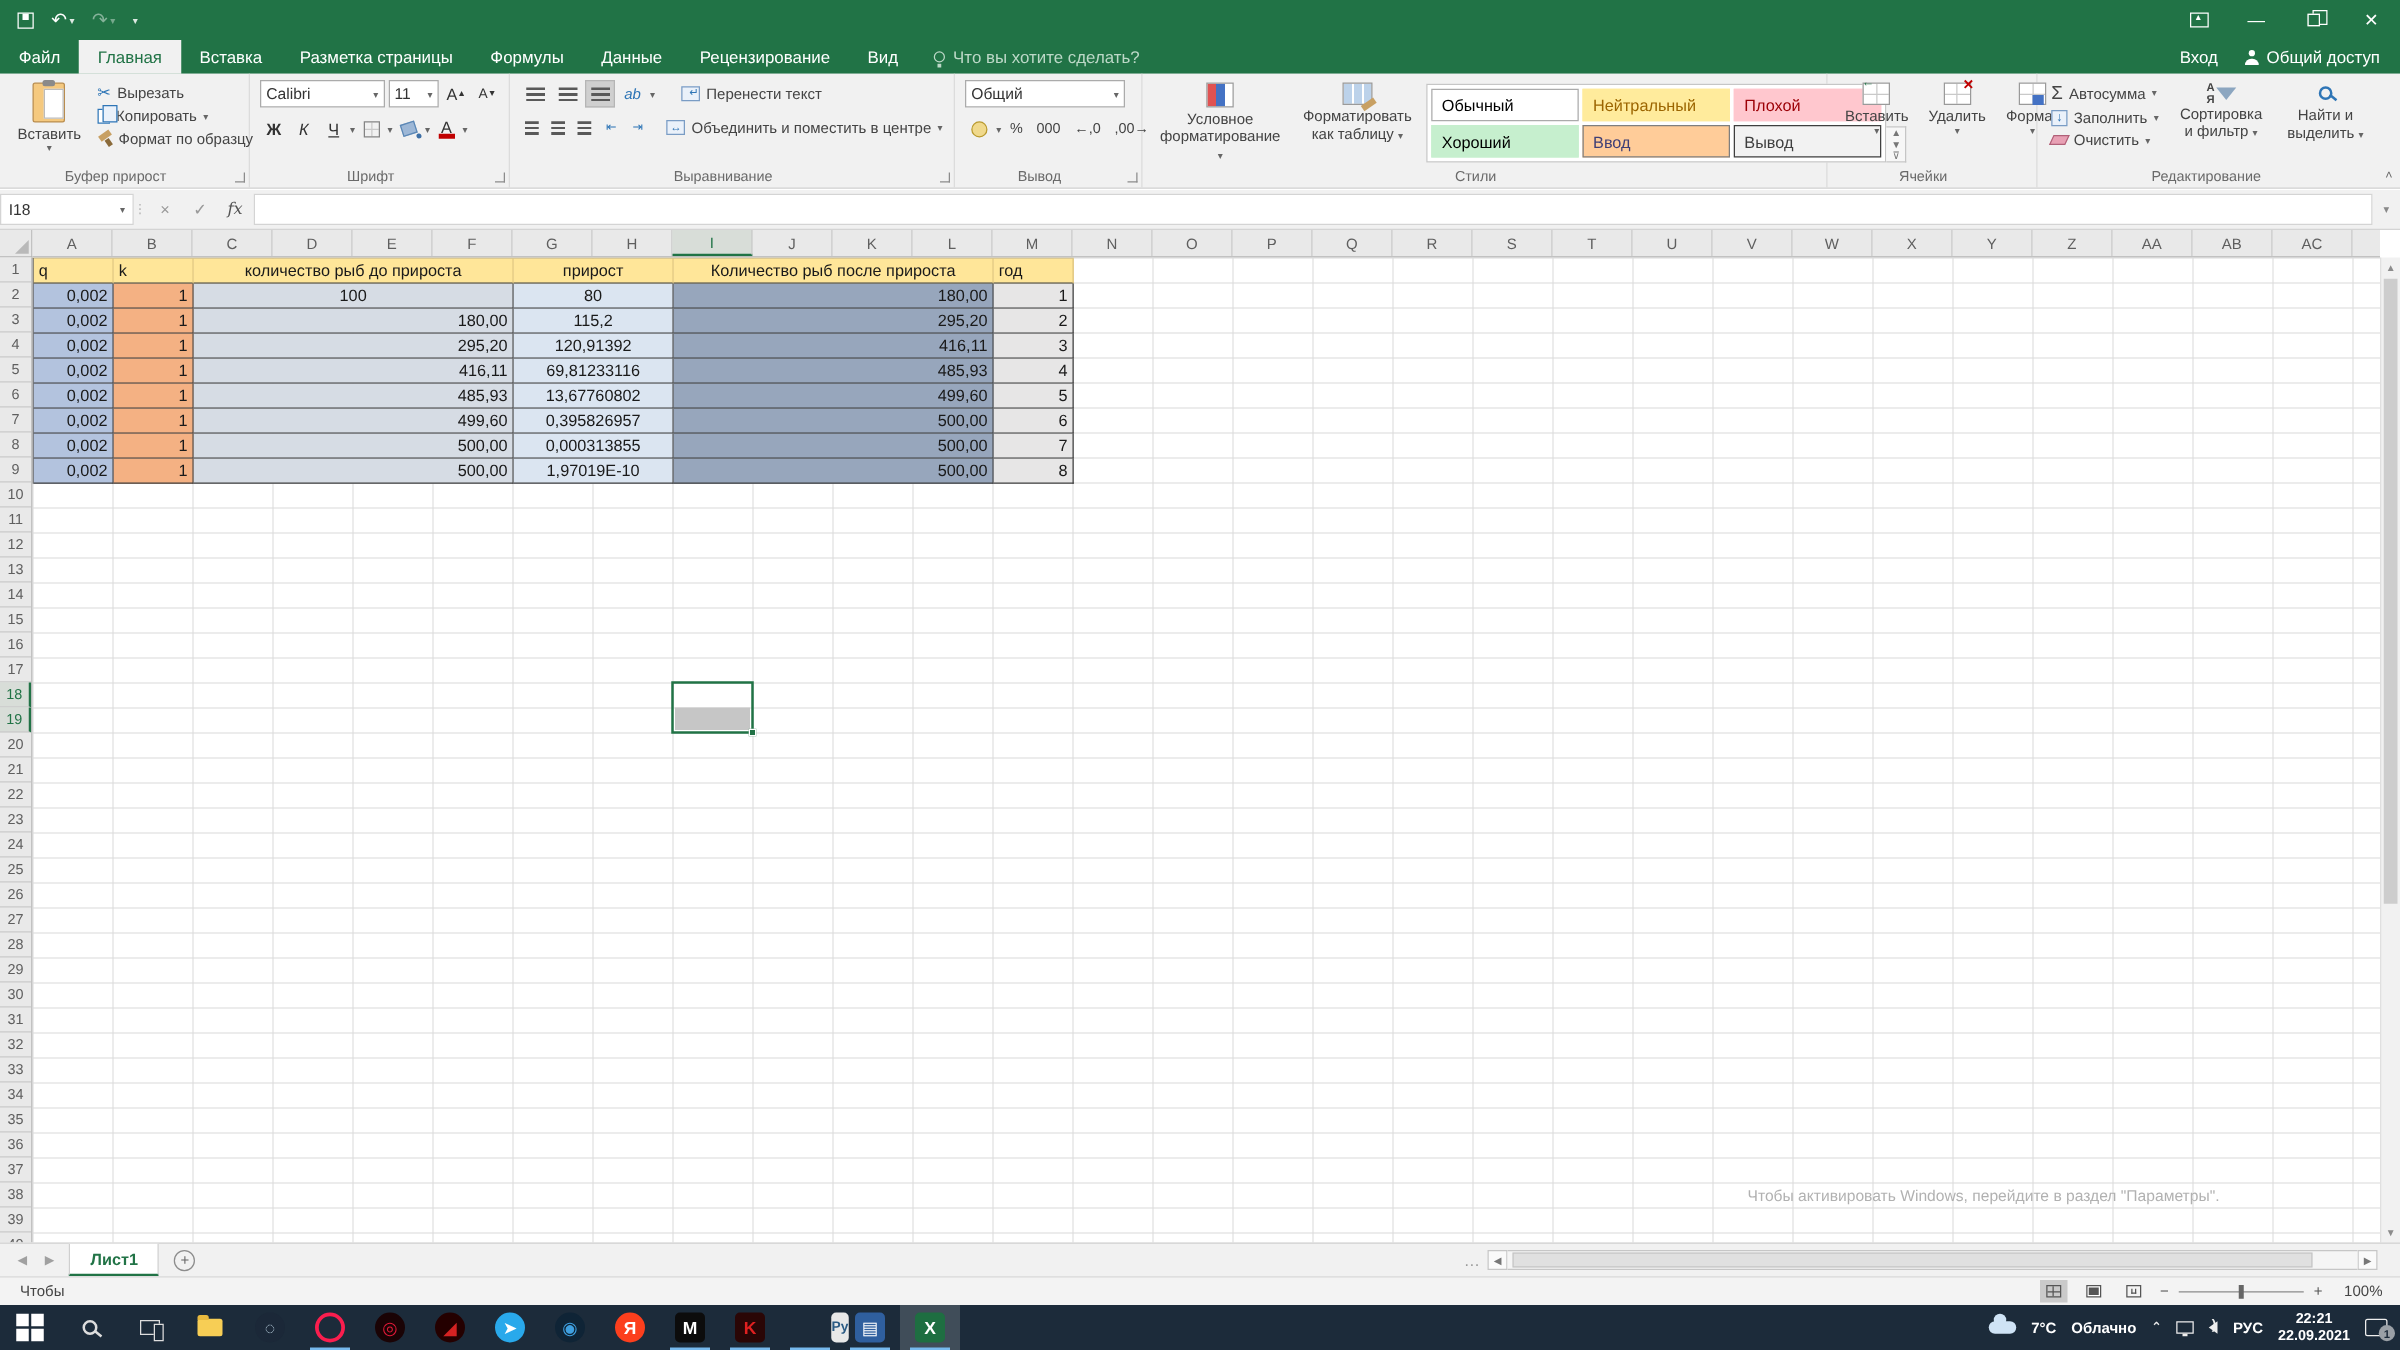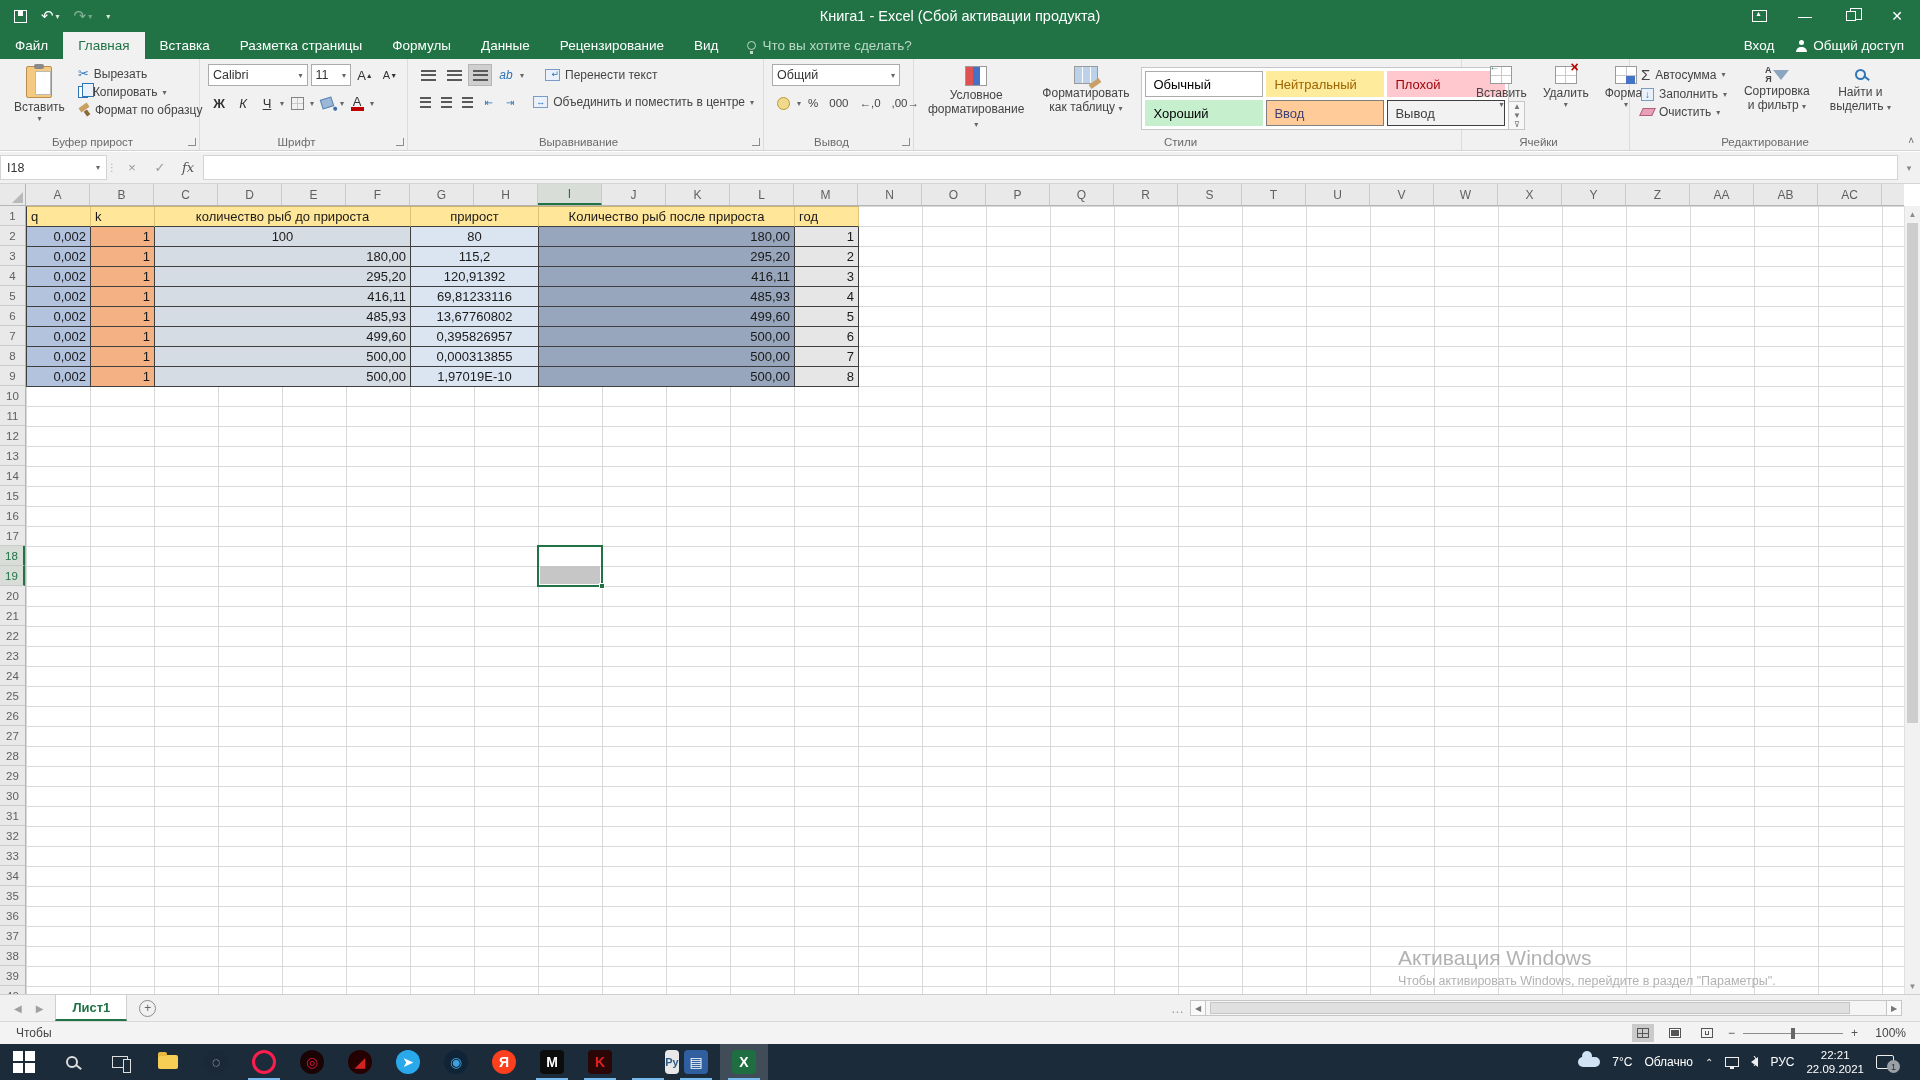--- a/index.html
+++ b/index.html
@@ -194,21 +194,21 @@
   .ic.square { border-radius:4px; }
   .win-ic { display:grid; grid-template-columns:10px 10px; grid-template-rows:10px 10px; gap:2px; }
   .win-ic i { background:#fff; }
   .tb-mag { width:12px; height:12px; border:2px solid #ddd; border-radius:50%; position:relative; }
   .tb-mag::after { content:""; position:absolute; width:7px; height:2px; background:#ddd; right:-6px; bottom:-2px; transform:rotate(40deg); }
   .tv-ic { width:16px; height:12px; border:1px solid #ddd; position:relative; background:transparent; }
   .tv-ic::after { content:""; position:absolute; right:-4px; top:2px; width:6px; height:12px; background:#1c2b3a; border:1px solid #ddd; }
   .folder-ic { width:20px; height:14px; background:#f7ce55; border-radius:2px; position:relative; }
   .folder-ic::before { content:""; position:absolute; top:-3px; left:0; width:9px; height:4px; background:#e8b93e; border-radius:2px 2px 0 0; }
   .ring { border:3px solid #fa1e4e; background:transparent !important; }
-  .tb-tray { margin-left:auto; display:flex; align-items:center; gap:12px; color:#fff; font-size:12px; padding-right:26px; }
+  .tb-tray { margin-left:auto; display:flex; align-items:center; gap:12px; color:#fff; font-size:12px; padding-right:10px;font-weight:bold; }
   .cloud-ic { width:22px; height:10px; background:#cfe3f5; border-radius:6px; position:relative; }
   .cloud-ic::before { content:""; position:absolute; left:4px; top:-6px; width:10px; height:10px; border-radius:50%; background:#cfe3f5; }
   .chev-up { font-size:10px; color:#eee; }
   .net-ic { width:14px; height:10px; border:1px solid #eee; position:relative; }
   .net-ic::after { content:""; position:absolute; left:4px; bottom:-3px; width:4px; height:2px; background:#eee; }
   .spk-ic { width:0; height:0; border-top:5px solid transparent; border-bottom:5px solid transparent; border-right:7px solid #eee; position:relative; }
   .spk-ic::after { content:")"; position:absolute; left:2px; top:-8px; color:#eee; font-size:11px; }
   .clock { text-align:center; line-height:14px; font-size:11.5px; }
   .notif { width:18px; height:14px; border:1.5px solid #eee; border-radius:2px; position:relative; }
   .notif-badge { position:absolute; right:-7px; bottom:-5px; width:13px; height:13px; border-radius:50%; background:#9aa0a6; color:#1c2b3a; font-size:9px; display:flex; align-items:center; justify-content:center; }
@@ -228,21 +228,20 @@
           <span class="mini-caret">▾</span>
         </span>
       <span class="qat-btn dim">
           <span>↷</span>
           <span class="mini-caret">▾</span>
         </span>
       <span class="qat-btn">
           <span class="mini-caret">▾</span>
         </span>
     </div>
-    <div class="title-text">Книга1 - Excel (Сбой активации продукта)</div>
     <div class="winctl">
       <span class="wbtn">
           <span class="ribopt-ic"></span>
         </span>
       <span class="wbtn">—</span>
       <span class="wbtn">
           <span class="restore-ic"></span>
         </span>
       <span class="wbtn">✕</span>
     </div>
@@ -661,21 +660,20 @@
             <div class="dcell" style="width: 128px; background: rgb(219, 229, 241); justify-content: center;">1,97019E-10</div>
             <div class="dcell" style="width: 256px; background: rgb(151, 166, 188); justify-content: flex-end;">500,00</div>
             <div class="dcell" style="width: 64px; background: rgb(231, 230, 230); justify-content: flex-end;">8</div>
           </div>
         </div>
       <div class="selbox" id="selection-box" style="left: 511px; top: 339px; width: 66px; height: 42px;">
         <div class="selshade"></div>
         <div class="fillhandle"></div>
       </div>
       <div class="watermark">
-        <div class="w1">Активация Windows</div>
         <div class="w2">Чтобы активировать Windows, перейдите в раздел "Параметры".</div>
       </div>
     </div>
     <div class="vscroll">
       <div class="vs-arrow">▲</div>
       <div class="vs-thumb"></div>
       <div class="vs-arrow vs-down">▼</div>
     </div>
   </div>
 

